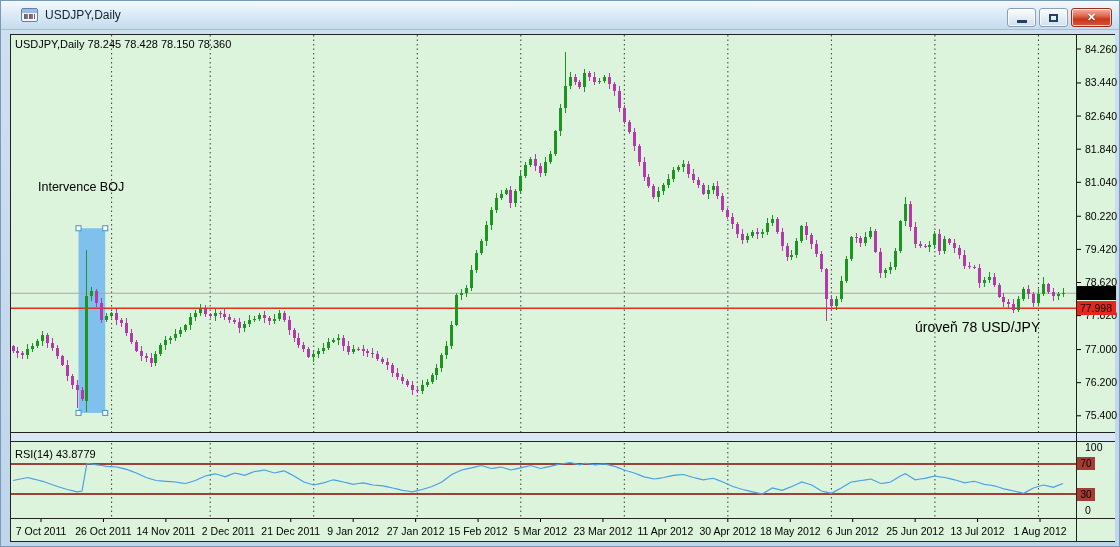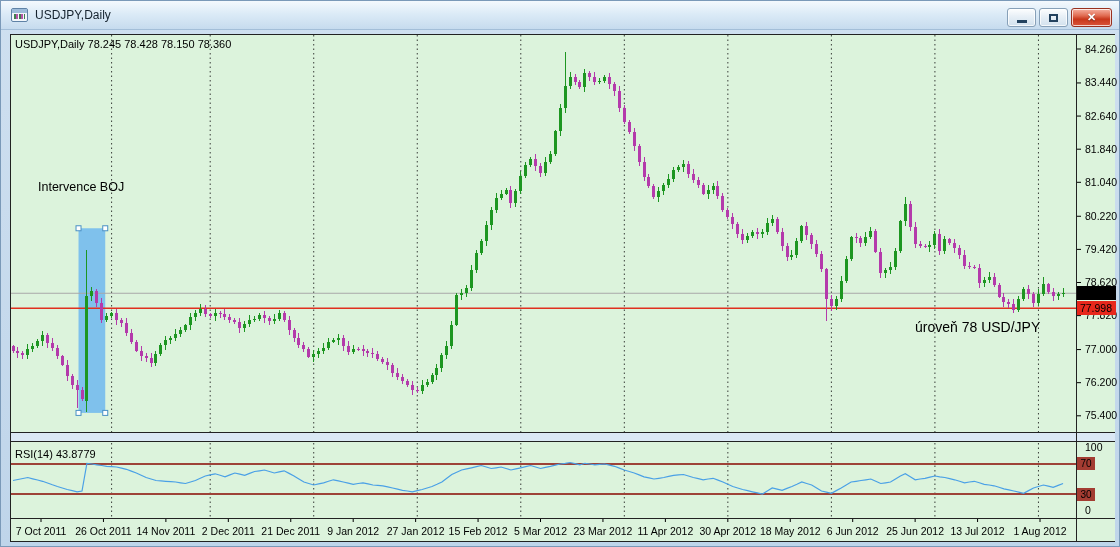--- a/index.html
+++ b/index.html
@@ -6,21 +6,21 @@
   .window{
     position:relative;width:1120px;height:547px;overflow:hidden;
     background:linear-gradient(#cfe0f0,#bfd5ea);
     border:1px solid #7a99b8;box-sizing:border-box;
     font-family:"Liberation Sans",sans-serif;
   }
   .titlebar{
     position:absolute;left:0;top:0;right:0;height:29px;z-index:3;
     background:linear-gradient(#f4f9fd,#dcebf7 45%,#c6dbee);
     border-bottom:1px solid #a3bed8;
-    display:flex;align-items:center;padding-left:10px;box-sizing:border-box;
+    display:flex;align-items:center;padding-left:20px;box-sizing:border-box;
   }
   .title-icon{
     position:relative;width:17px;height:14px;margin-right:7px;
     background:#f2f7fb;border:1px solid #5f82a6;border-radius:2px;box-sizing:border-box;
   }
   .title-icon::before{
     content:"";position:absolute;left:0;top:0;right:0;height:4px;background:#9dbcda;
   }
   .title-icon::after{
     content:"";position:absolute;left:2px;bottom:2px;width:11px;height:5px;

